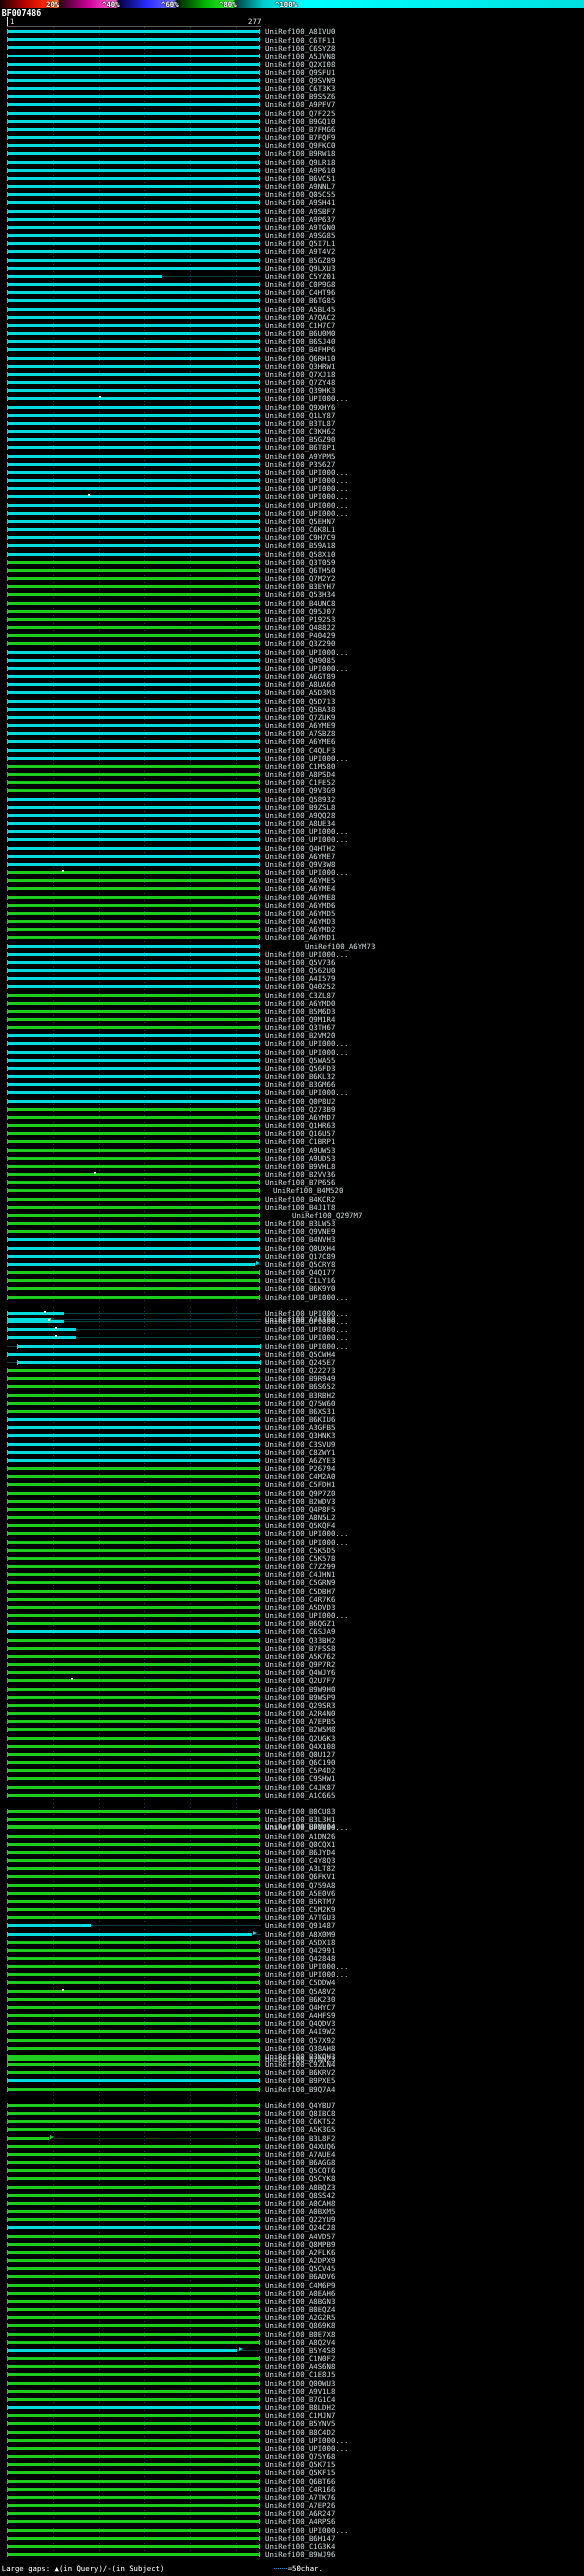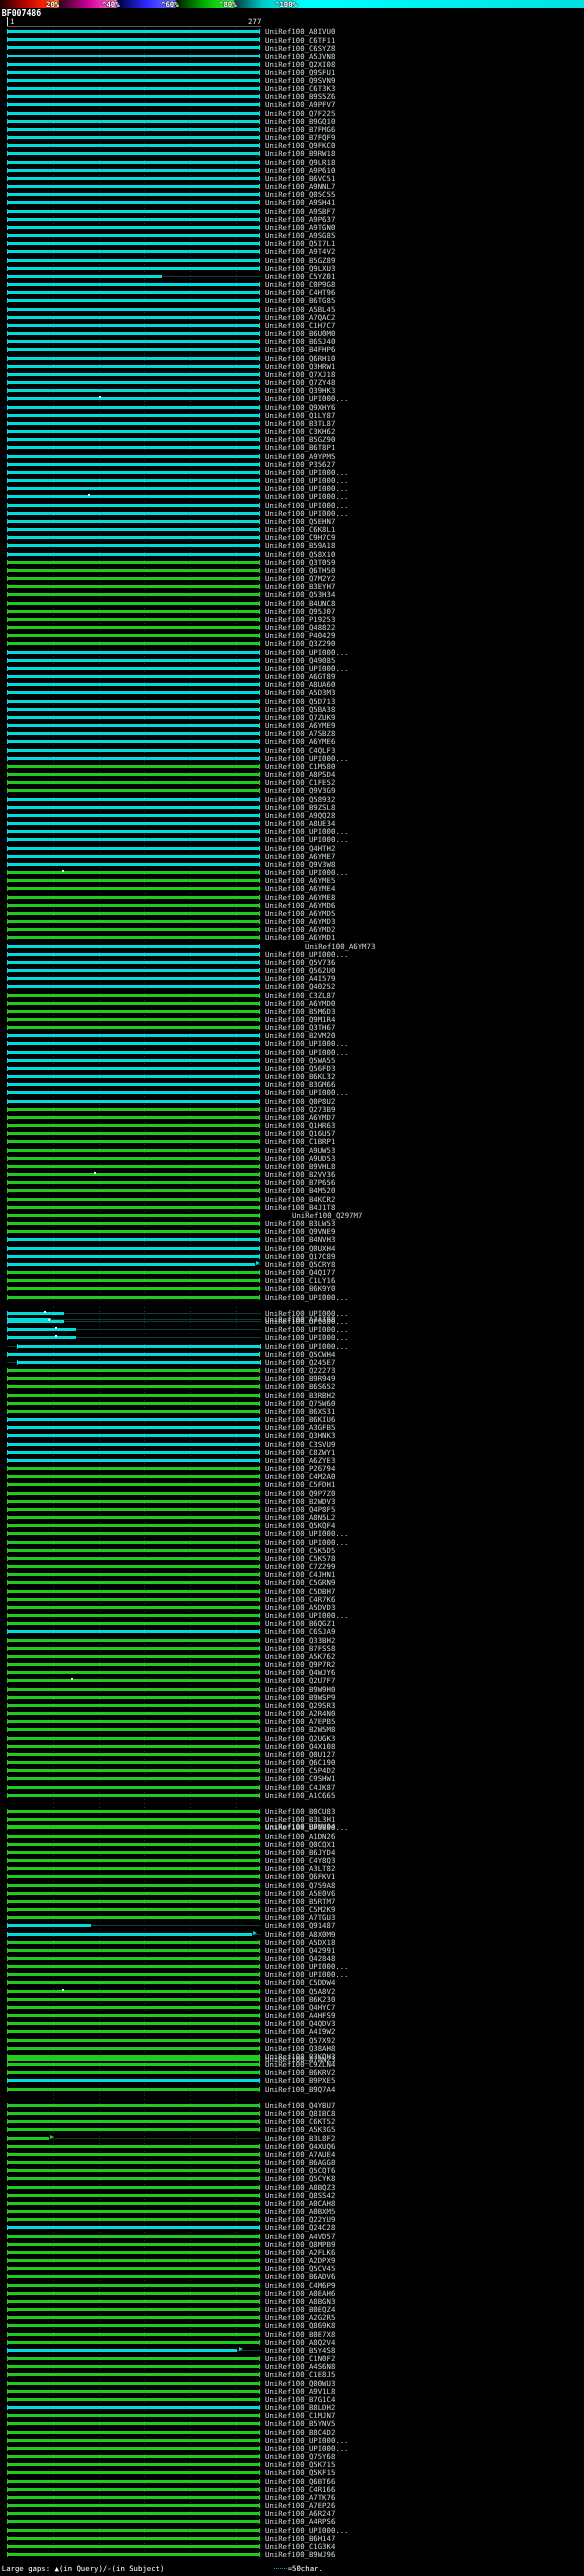--- a/index.html
+++ b/index.html
@@ -772,21 +772,21 @@
       <span class="lbl" style="color: rgb(208, 216, 216);">UniRef100_B2VV36</span>
     </div>
     <div class="row" style="top: 1151px;">
       <div class="track" style="background: rgb(22, 64, 16);"></div>
       <div class="bar capr" style="left: 7.3px; width: 253px; background: rgb(30, 204, 30);"></div>
       <span class="lbl" style="color: rgb(208, 216, 216);">UniRef100_B7P656</span>
     </div>
     <div class="row" style="top: 1159px;">
       <div class="track" style="background: rgb(22, 64, 16);"></div>
       <div class="bar capr" style="left: 7.3px; width: 253px; background: rgb(30, 204, 30);"></div>
-      <span class="lbl" style="color: rgb(208, 216, 216);">UniRef100_B4M520</span>
+      <span class="lbl" style="color: rgb(208, 216, 216); margin-left: 8px;">UniRef100_B4M520</span>
     </div>
     <div class="row" style="top: 1168px;">
       <div class="track" style="background: rgb(22, 64, 16);"></div>
       <div class="bar capr" style="left: 7.3px; width: 253px; background: rgb(30, 204, 30);"></div>
       <span class="lbl" style="color: rgb(208, 216, 216);">UniRef100_B4KCR2</span>
     </div>
     <div class="row" style="top: 1176px;">
       <div class="track" style="background: rgb(22, 64, 16);"></div>
       <div class="bar capr" style="left: 7.3px; width: 253px; background: rgb(30, 204, 30);"></div>
       <span class="lbl" style="color: rgb(208, 216, 216);">UniRef100_B4J1T8</span>

